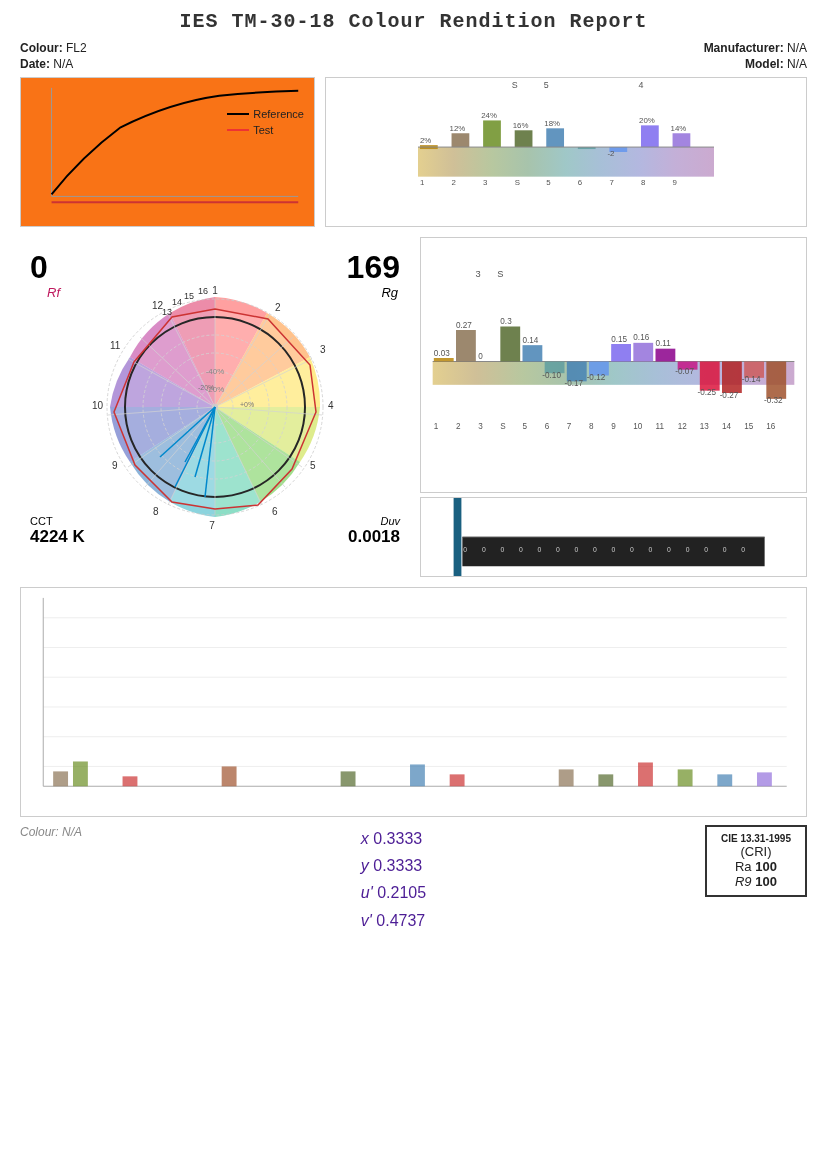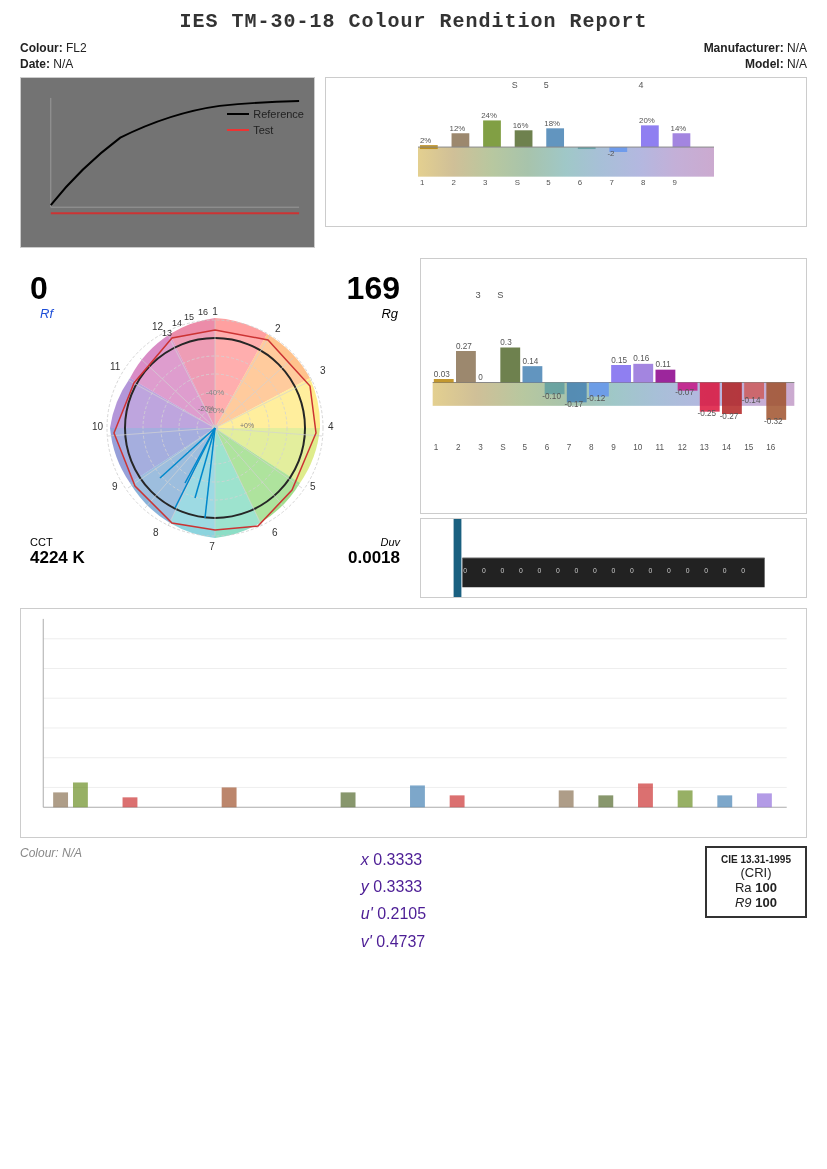--- a/index.html
+++ b/index.html
@@ -42,24 +42,24 @@
     .header-label { font-weight: bold; }
 
     
     .top-row {
       display: flex;
       gap: 10px;
       margin-bottom: 10px;
     }
     .spd-chart-box {
       width: 295px;
-      height: 171px;
+      height: 150px;
       border: 1px solid #ccc;
       position: relative;
-      background: #737373;
+      background: #f97316;
       flex-shrink: 0;
     }
     .bar-chart-box {
       flex: 1;
       height: 150px;
       border: 1px solid #ccc;
       position: relative;
       background: #fff;
       overflow: hidden;
     }
@@ -155,23 +155,23 @@
       position: absolute;
       top: 12px;
       left: 10px;
       font-size: 32px;
       font-weight: bold;
       color: #000;
     }
     .polar-val-rf-label {
       position: absolute;
       top: 48px;
-      left: 20px;
+      left: 27px;
       font-size: 13px;
-      color: #1d4ed8;
+      color: #be185d;
       font-style: italic;
     }
     .polar-val-rg {
       position: absolute;
       top: 12px;
       right: 10px;
       font-size: 32px;
       font-weight: bold;
       color: #000;
     }

